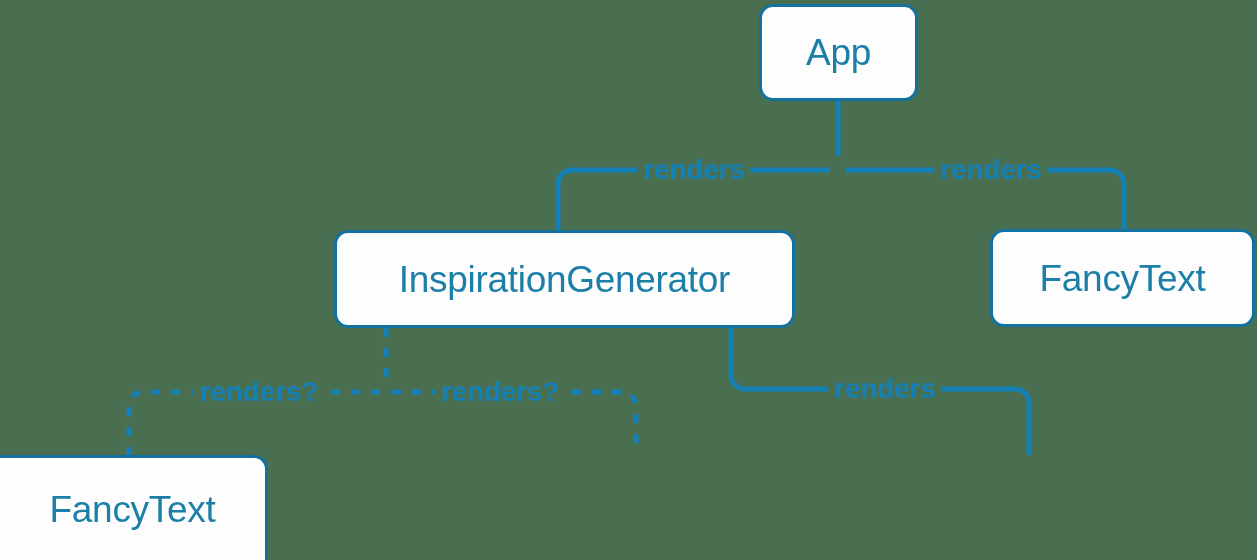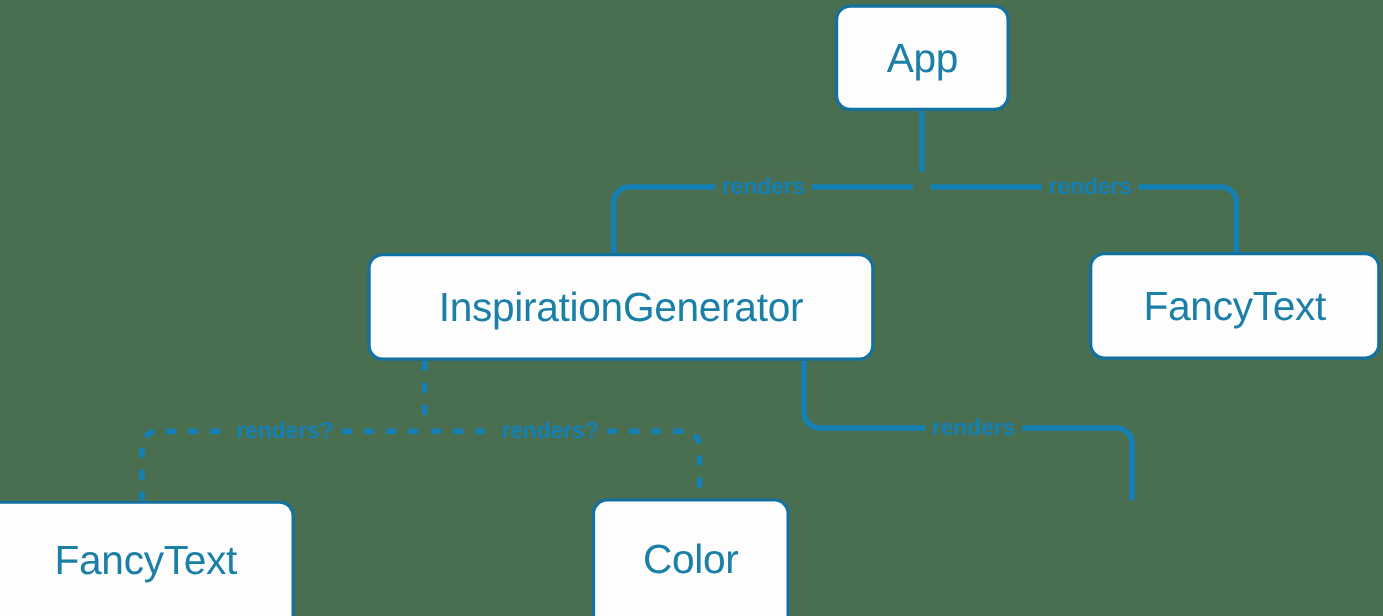--- a/index.html
+++ b/index.html
@@ -49,21 +49,21 @@
     border-bottom-left-radius: 0;
   }
   .node.clip-bottom {
     border-bottom: none;
     border-bottom-left-radius: 0;
     border-bottom-right-radius: 0;
   }
   .edge-label {
     position: absolute;
     color: #1580b5;
-    font-size: 21px;
+    font-size: 28px;
     font-weight: 700;
     letter-spacing: -0.2px;
     line-height: 1;
     white-space: nowrap;
     transform: translate(-50%, -50%);
     z-index: 4;
     background: #4a6f50;
     padding: 0 6px;
   }
 </style>
@@ -98,23 +98,20 @@
   </div>
 
   <div class="node" style="left:990px; top:229px; width:265px; height:98px;">
     <span>FancyText</span>
   </div>
 
   <div class="node clip-left clip-bottom" style="left:0px; top:455px; width:268px; height:105px;">
     <span>FancyText</span>
   </div>
 
-  <div class="node clip-bottom" style="left:538px; top:453px; width:180px; height:107px;">
-    <span>Color</span>
-  </div>
 
 
   <div class="edge-label" style="left:694px; top:170px;">renders</div>
 
   <div class="edge-label" style="left:991px; top:170px;">renders</div>
 
   <div class="edge-label" style="left:259px; top:392px;">renders?</div>
 
   <div class="edge-label" style="left:500px; top:392px;">renders?</div>
 

